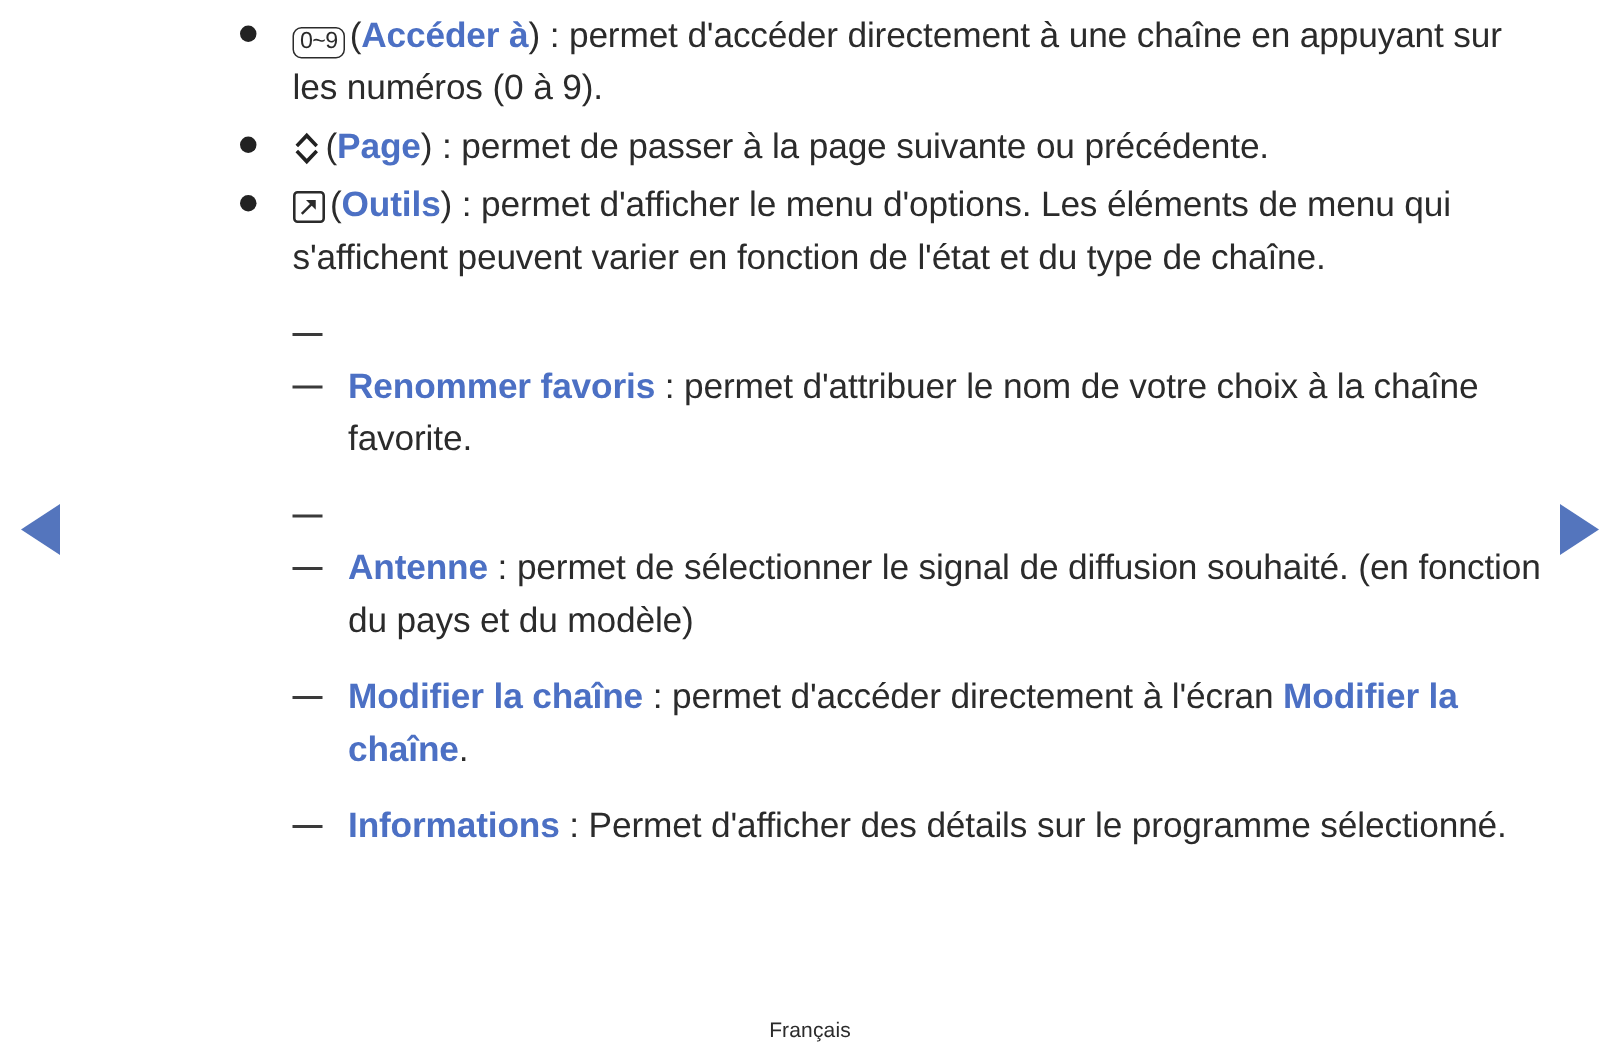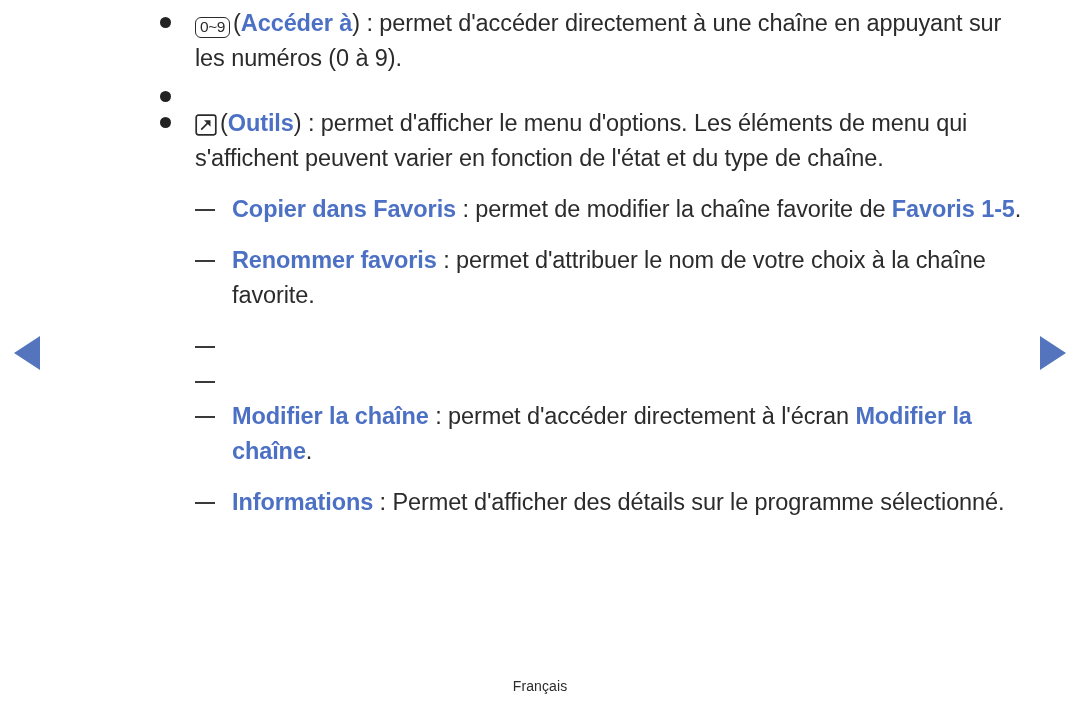--- a/index.html
+++ b/index.html
@@ -158,56 +158,64 @@
   <div class="bullet-row">
     <span class="bullet-dot"></span>
     <div class="bullet-body">
       <span class="key-icon key-num">0~9</span><span>(</span><span class="hl">Accéder à</span><span>) : permet d'accéder directement à une chaîne en</span>
       <span>appuyant sur les numéros (0 à 9).</span>
     </div>
   </div>
 
   <div class="bullet-row">
     <span class="bullet-dot"></span>
+    <div class="bullet-body">
+      <span class="key-icon key-page">
+        <svg width="19" height="24" viewBox="0 0 19 24">
+          <path d="M9.5 1.5 L17 9.5 L15.3 11.2 L9.5 5.2 L3.7 11.2 L2 9.5 Z" fill="#222222"></path>
+          <path d="M9.5 22.5 L2 14.5 L3.7 12.8 L9.5 18.8 L15.3 12.8 L17 14.5 Z" fill="#222222"></path>
+        </svg>
+      </span><span>(</span><span class="hl">Page</span><span>) : permet de passer à la page suivante ou précédente.</span>
+    </div>
   </div>
 
   <div class="bullet-row">
     <span class="bullet-dot"></span>
     <div class="bullet-body">
       <span class="key-icon key-tools">
         <svg width="22" height="22" viewBox="0 0 22 22">
           <rect x="1.2" y="1.2" width="19.6" height="19.6" rx="2.2" ry="2.2" fill="none" stroke="#2b2b2b" stroke-width="1.7"></rect>
           <path d="M6.2 15.6 L14.4 7.4" stroke="#2b2b2b" stroke-width="1.7" fill="none"></path>
           <path d="M9.0 6.3 L15.5 6.3 L15.5 12.8 Z" fill="#2b2b2b"></path>
         </svg>
       </span><span>(</span><span class="hl">Outils</span><span>) : permet d'afficher le menu d'options. Les éléments de menu</span>
       <span>qui s'affichent peuvent varier en fonction de l'état et du type de chaîne.</span>
     </div>
   </div>
 
   <div class="dash-row">
     <span class="dash-mark"></span>
-    <div class="dash-body">
-      <span class="hl">Copier dans Favoris</span><span> : permet de modifier la chaîne favorite de </span><span class="hl">Favoris 1-5</span><span>.</span>
-    </div>
   </div>
 
   <div class="dash-row">
     <span class="dash-mark"></span>
     <div class="dash-body">
       <span class="hl">Renommer favoris</span><span> : permet d'attribuer le nom de votre choix à la chaîne favorite.</span>
     </div>
   </div>
 
   <div class="dash-row">
     <span class="dash-mark"></span>
   </div>
 
   <div class="dash-row">
     <span class="dash-mark"></span>
+    <div class="dash-body">
+      <span class="hl">Antenne</span><span> : permet de sélectionner le signal de diffusion souhaité. (en fonction du pays et du modèle)</span>
+    </div>
   </div>
 
   <div class="dash-row">
     <span class="dash-mark"></span>
     <div class="dash-body">
       <span class="hl">Modifier la chaîne</span><span> : permet d'accéder directement à l'écran </span><span class="hl">Modifier la chaîne</span><span>.</span>
     </div>
   </div>
 
   <div class="dash-row">

